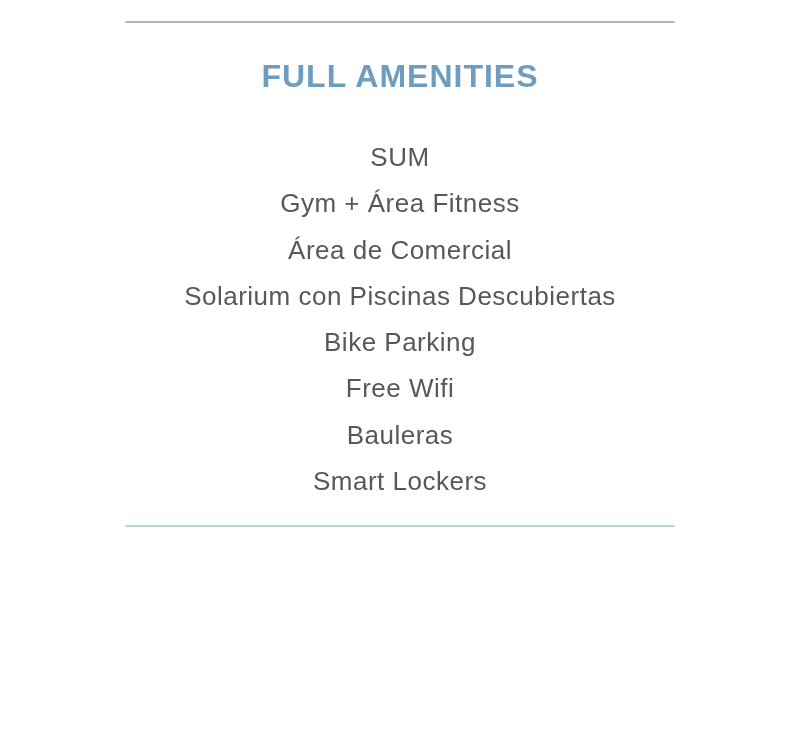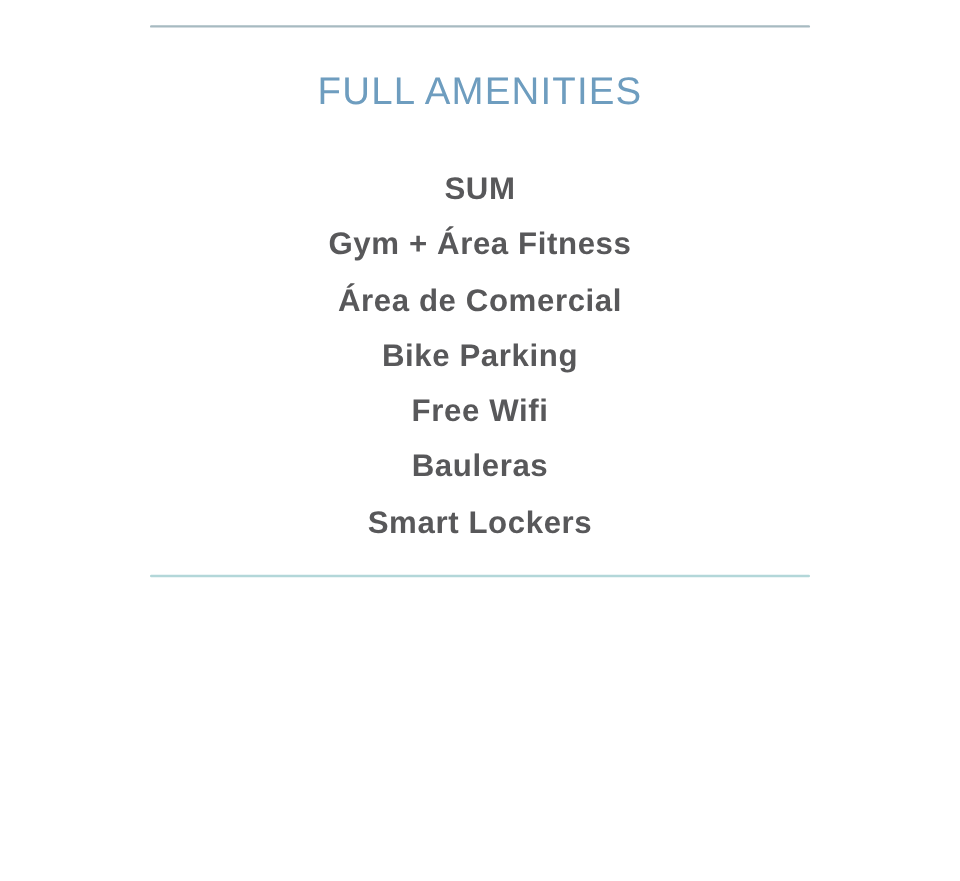--- a/index.html
+++ b/index.html
@@ -31,34 +31,34 @@
   }
   .rule-bottom {
     margin-top: 21px;
     background: var(--rule-bottom, #b3d7d9);
   }
   .section-title {
     margin: 33px 0 0 0;
     text-align: center;
     font-size: 32px;
     line-height: 40px;
-    font-weight: 400;
+    font-weight: 700;
     letter-spacing: 1px;
     color: var(--title, #6e9dbf);
   }
   .amenities-list {
     margin: 38px 0 0 0;
     padding: 0;
     list-style: none;
   }
   .amenity-item {
     text-align: center;
     font-size: 26px;
     line-height: 46.3px;
-    font-weight: 700;
+    font-weight: 400;
     letter-spacing: 0.5px;
     color: var(--item-text, #58585a);
   }
 </style>
 </head>
 <body>
 
 <section class="amenities-section">
 
   <div class="rule rule-top"></div>
@@ -66,20 +66,21 @@
   <h2 class="section-title">FULL AMENITIES</h2>
 
   <ul class="amenities-list">
 
       <li class="amenity-item">SUM</li>
 
       <li class="amenity-item">Gym + Área Fitness</li>
 
       <li class="amenity-item">Área de Comercial</li>
 
+      <li class="amenity-item">Solarium con Piscinas Descubiertas</li>
 
 
 
 
       <li class="amenity-item">Bike Parking</li>
 
       <li class="amenity-item">Free Wifi</li>
 
 
       <li class="amenity-item">Bauleras</li>

